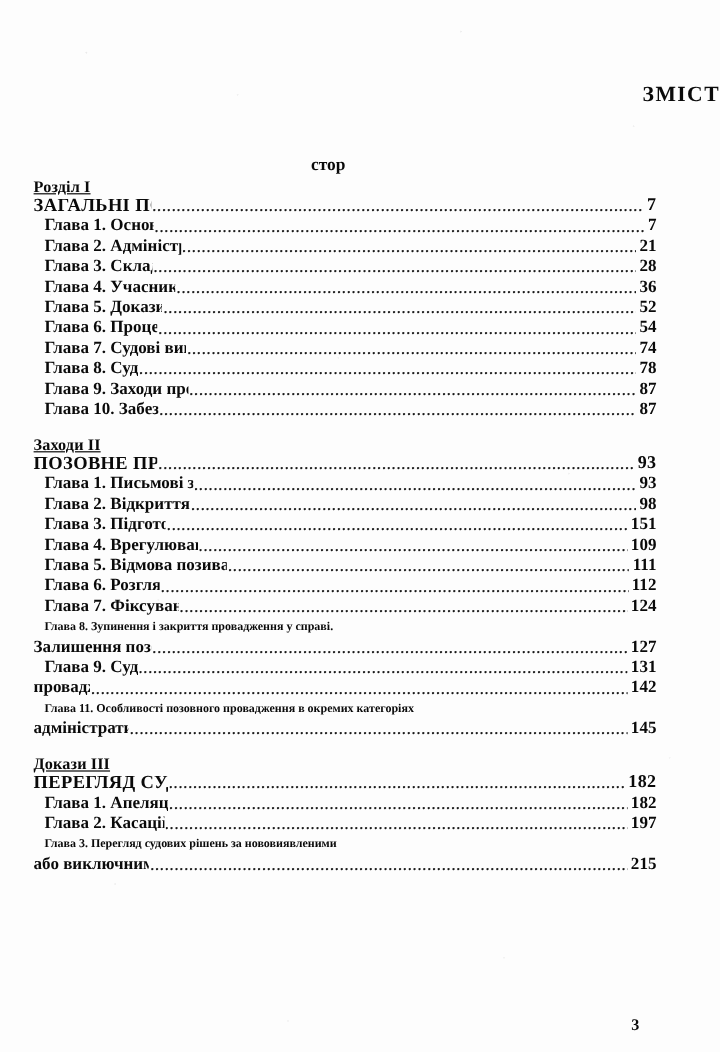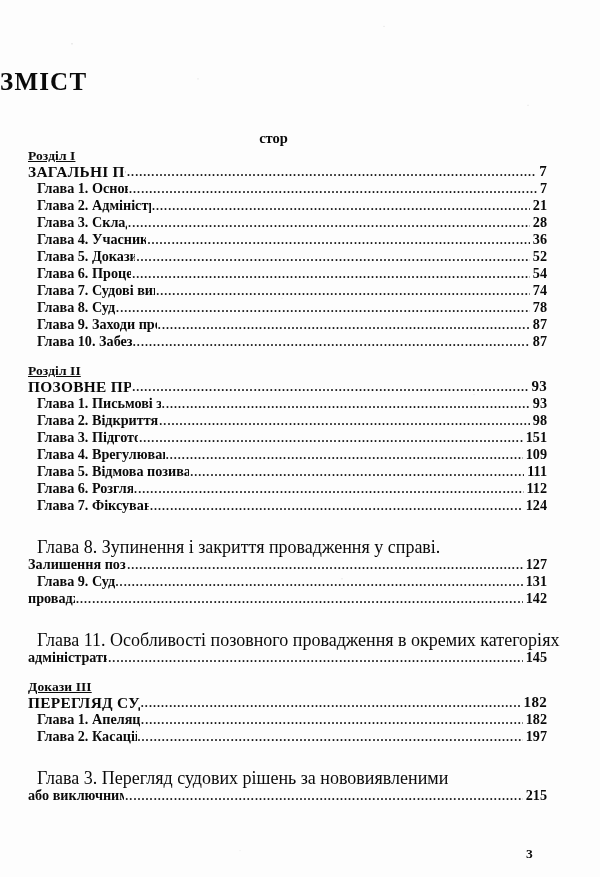--- a/index.html
+++ b/index.html
@@ -42,22 +42,22 @@
     position: absolute;
     left: 0; top: 0;
     width: 600px;
     height: 877px;
   }
   .doc-title {
     position: absolute;
     top: 68px;
     left: 0;
     width: 600px;
-    text-align: left;
-    font-size: 25px;
+    text-align: right;
+    font-size: 18px;
     font-weight: bold;
     letter-spacing: 1.2px;
     font-family: "Liberation Serif", "DejaVu Serif", serif;
   }
   .col-header {
     position: absolute;
     top: 130px;
     left: 0;
     width: 547px;
     text-align: center;
@@ -113,25 +113,24 @@
     font-size: 15.4px;
     font-weight: bold;
     letter-spacing: .3px;
   }
   .section-title .pg { font-size: 15px; }
   .chapter {
     padding-left: 9px;
   }
   .chapter-wrap {
     padding-left: 9px;
-    font-size: 18px;
-    font-weight: normal;
+    font-size: 10px;
+    font-weight: bold;
     line-height: 17px;
     white-space: nowrap;
-    margin-top: 25px;
   }
   .cont {
     padding-left: 0;
   }
   .page-number {
     position: absolute;
     left: 526px;
     top: 846px;
     font-size: 13.5px;
     font-weight: bold;
@@ -199,21 +198,21 @@
           <span class="leader">........................................................................................................................................................................................................</span>
           <span class="pg">87</span>
         </div>
         <div class="row chapter">
           <span class="txt">Глава 10. Забезпечення позову</span>
           <span class="leader">........................................................................................................................................................................................................</span>
           <span class="pg">87</span>
         </div>
       </div>
       <div class="section">
-        <div class="section-label">Розділ II</div>
+        <div class="section-label">Заходи II</div>
         <div class="row section-title">
           <span class="txt">ПОЗОВНЕ ПРОВАДЖЕННЯ</span>
           <span class="leader">........................................................................................................................................................................................................</span>
           <span class="pg">93</span>
         </div>
         <div class="row chapter">
           <span class="txt">Глава 1. Письмові заяви учасників справи</span>
           <span class="leader">........................................................................................................................................................................................................</span>
           <span class="pg">93</span>
         </div>

